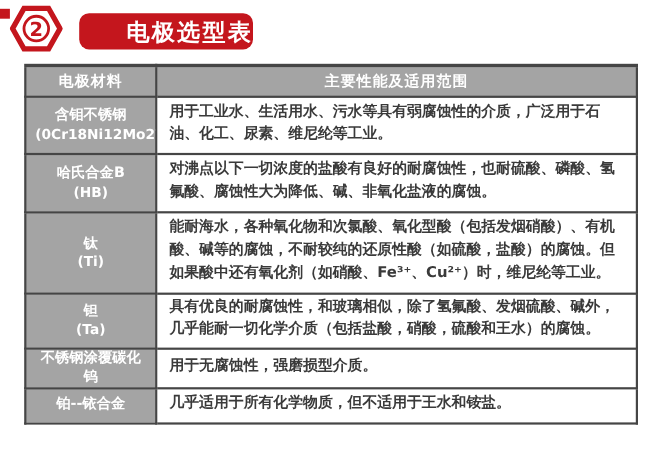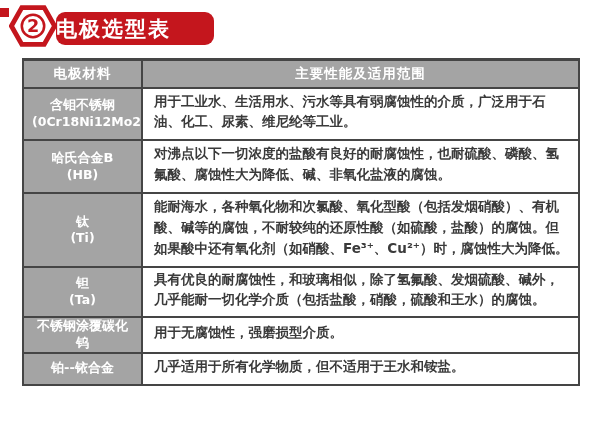--- a/index.html
+++ b/index.html
@@ -15,24 +15,24 @@
     background:#ffffff;
     position:relative;
     font-family:"DejaVu Sans","Liberation Sans",sans-serif;
     overflow:hidden;
   }
   .corner-square{
     position:absolute;left:0;top:8px;width:9px;height:9px;
     background:var(--red);
   }
   .banner{
-    position:absolute;left:56px;top:12px;width:158px;height:33px;
+    position:absolute;left:72px;top:12px;width:158px;height:33px;
     background:var(--red);
     border-radius:9px;
-    display:flex;align-items:center;justify-content:flex-start;
+    display:flex;align-items:center;justify-content:flex-end;
     color:#ffffff;font-size:21px;font-weight:bold;letter-spacing:2px;
     z-index:1;
   }
   .badge{
     position:absolute;left:9px;top:3px;width:48px;height:46px;z-index:2;
   }
   .badge svg{display:block;width:100%;height:100%;}
   .badge text{
     font-family:"DejaVu Sans","Liberation Sans",sans-serif;
     font-weight:bold;font-size:22px;
@@ -125,21 +125,21 @@
       </td>
       <td class="desc">对沸点以下一切浓度的盐酸有良好的耐腐蚀性，也耐硫酸、磷酸、氢氟酸、腐蚀性大为降低、碱、非氧化盐液的腐蚀。</td>
     </tr>
 
 
     <tr class="h72">
       <td class="mat">
         <div>钛</div>
         <div class="sub">(Ti)</div>
       </td>
-      <td class="desc">能耐海水，各种氧化物和次氯酸、氧化型酸（包括发烟硝酸）、有机酸、碱等的腐蚀，不耐较纯的还原性酸（如硫酸，盐酸）的腐蚀。但如果酸中还有氧化剂（如硝酸、Fe³⁺、Cu²⁺）时，腐蚀性大为降低。</td>
+      <td class="desc">能耐海水，各种氧化物和次氯酸、氧化型酸（包括发烟硝酸）、有机酸、碱等的腐蚀，不耐较纯的还原性酸（如硫酸，盐酸）的腐蚀。但如果酸中还有氧化剂（如硝酸、Fe³⁺、Cu²⁺）时，维尼纶等工业。</td>
     </tr>
 
     <tr class="h42">
       <td class="mat">
         <div>钽</div>
         <div class="sub">(Ta)</div>
       </td>
       <td class="desc">具有优良的耐腐蚀性，和玻璃相似，除了氢氟酸、发烟硫酸、碱外，几乎能耐一切化学介质（包括盐酸，硝酸，硫酸和王水）的腐蚀。</td>
     </tr>
 

